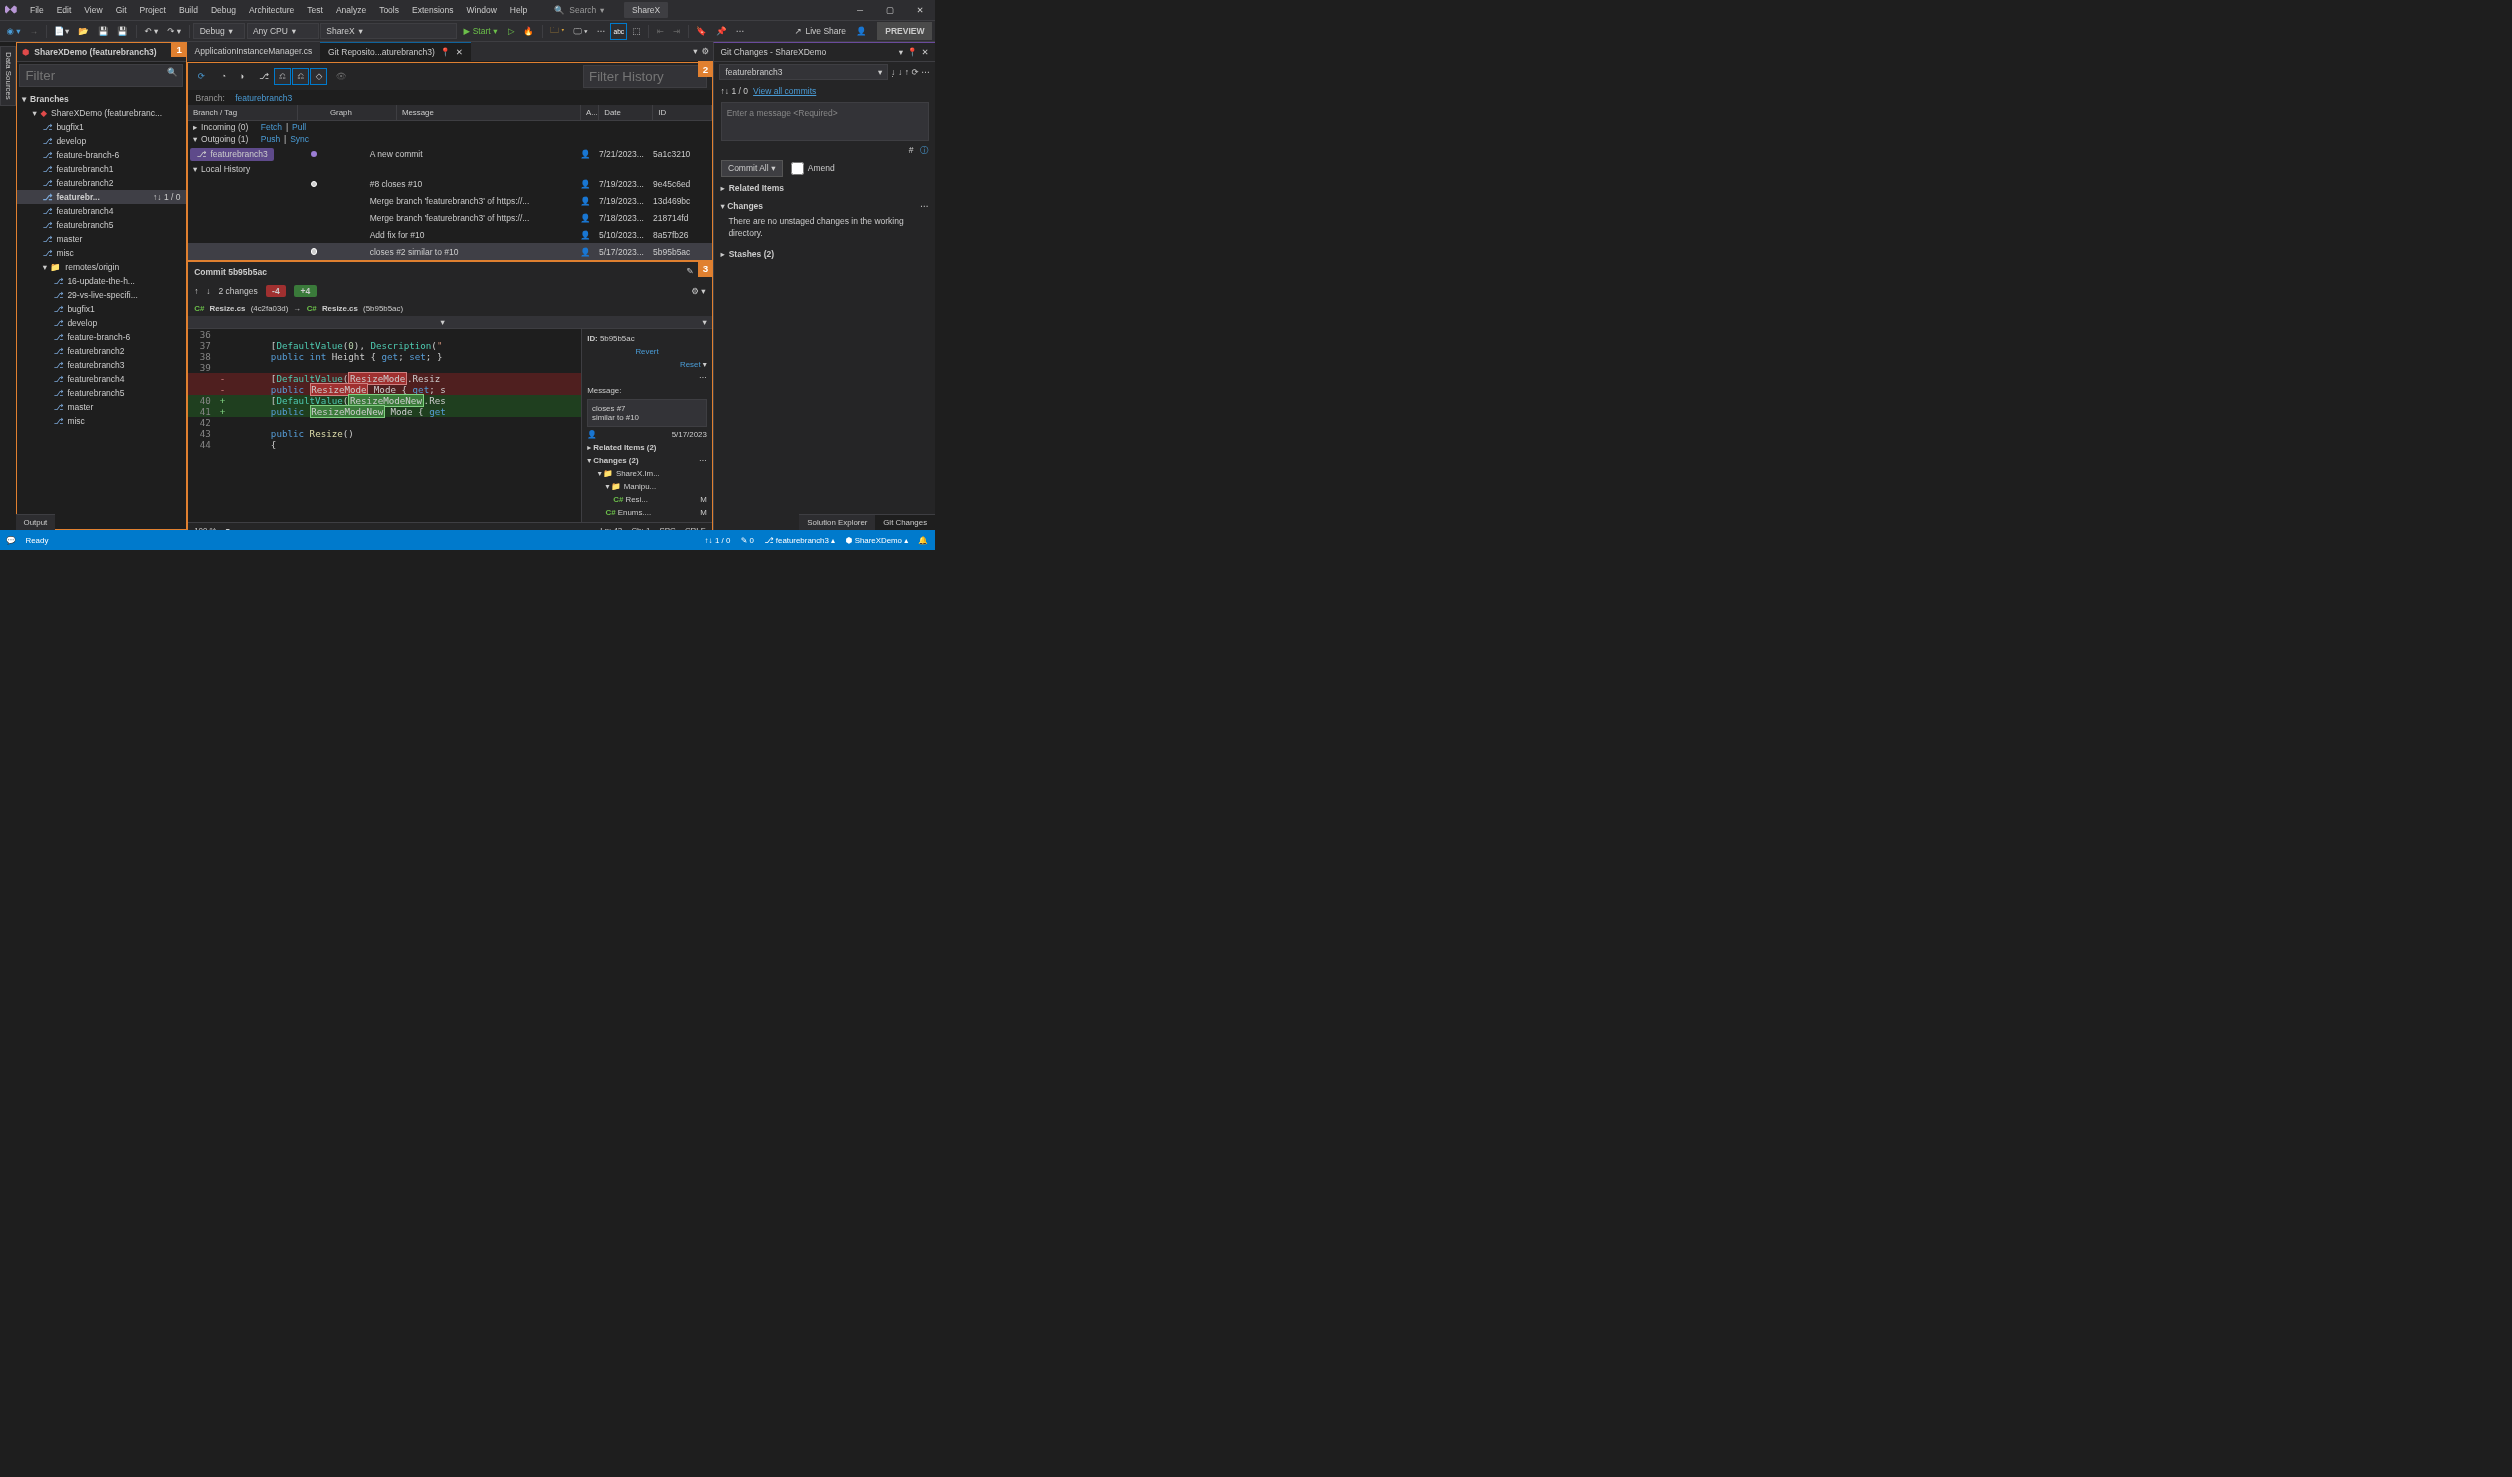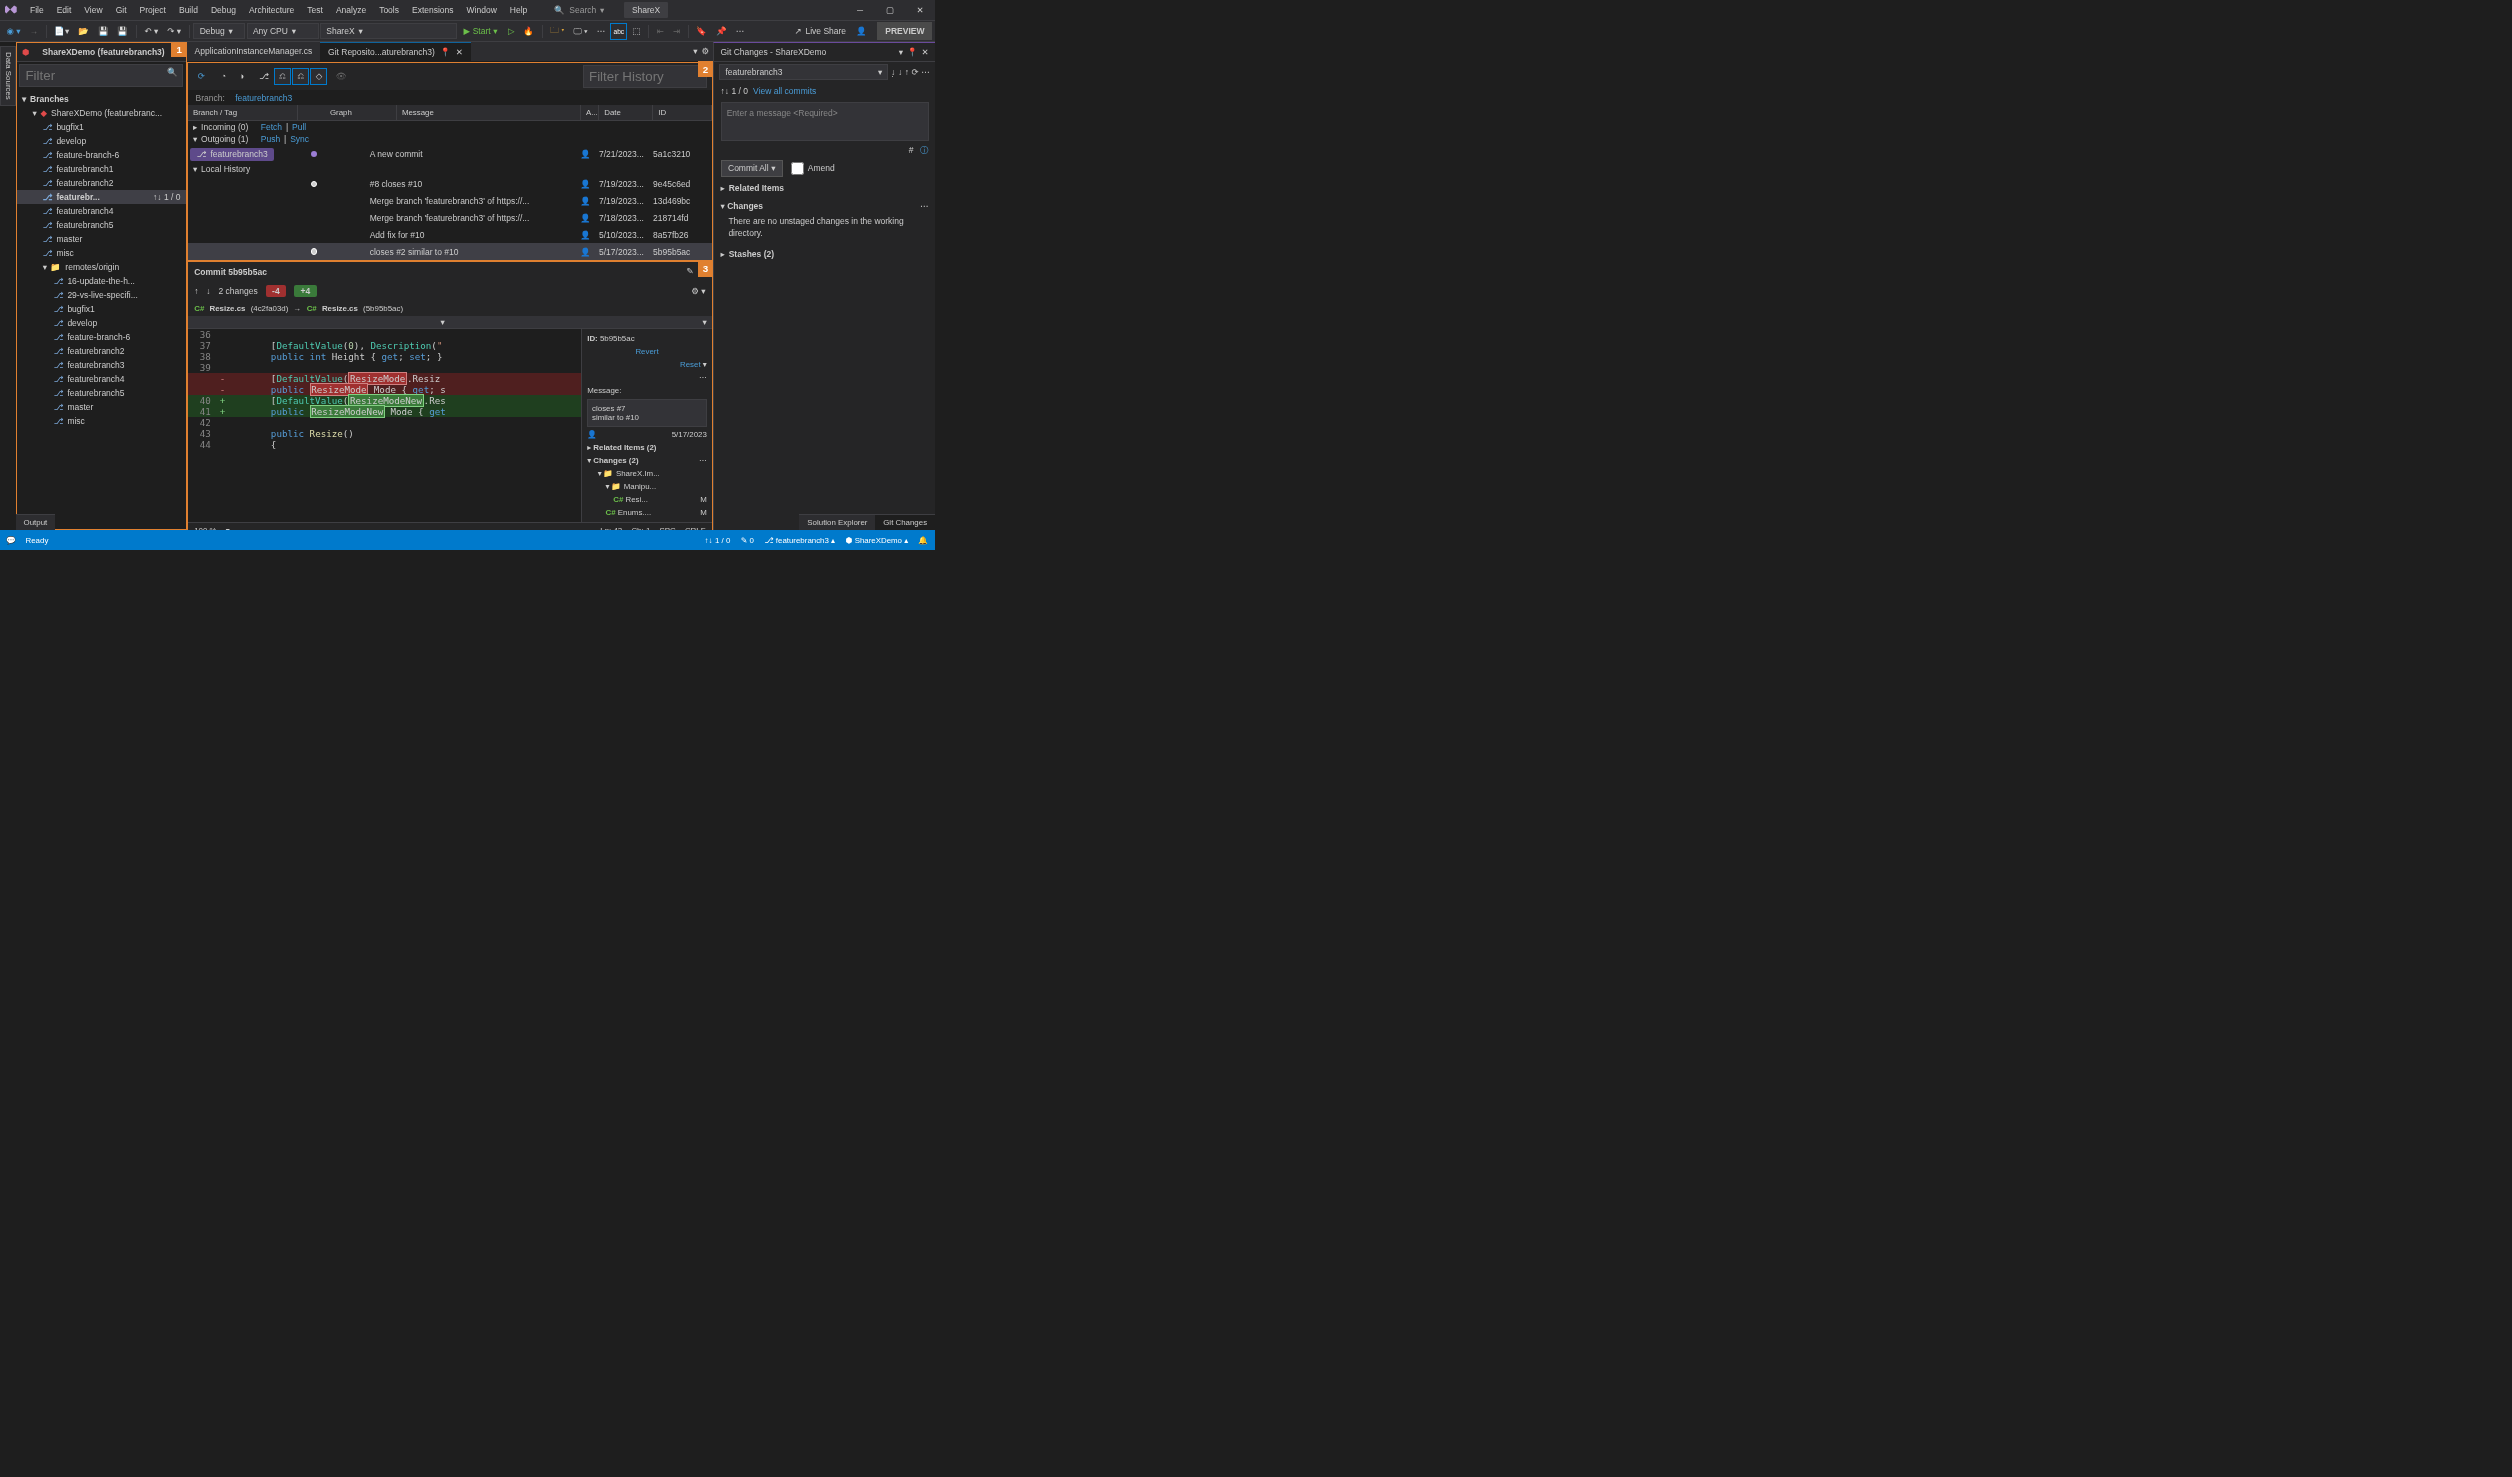--- a/index.html
+++ b/index.html
@@ -227,21 +227,21 @@
   <div class="preview-badge">PREVIEW</div>
 </div>
 
 <div class="side-tab">Data Sources</div>
 
 <div class="main">
 
   <div class="left-panel">
     <div class="left-header">
       <span style="color:#e04a4a">⬢</span>
-      <span style="margin-left:13px;font-weight:600">ShareXDemo (featurebranch3)</span>
+      <span style="margin-left:5px;font-weight:600">ShareXDemo (featurebranch3)</span>
       <div class="num-badge">1</div>
     </div>
     <div class="filter-wrap">
       <input class="filter-input" placeholder="Filter" style="">
       <span class="search-ico">🔍</span>
     </div>
     <div class="tree">
       <div class="tree-node bold">▾ <span>Branches</span></div>
       <div class="tree-node tree-indent-1">▾ <span style="color:#e04a4a">◆</span> <span>ShareXDemo (featurebranc...</span></div>
       <div class="tree-node tree-indent-2">
@@ -548,21 +548,21 @@
           <span>▾</span>
         </div>
       <span>↓̣</span>
       <span>↓</span>
       <span>↑</span>
       <span>⟳</span>
       <span>⋯</span>
     </div>
     <div class="rp-row">
       <span>↑↓ <span>1 / 0</span></span>
-      <span class="link" style="">View all commits</span>
+      <span class="link" style="text-decoration:underline">View all commits</span>
     </div>
     <div class="rp-msg">Enter a message &lt;Required&gt;</div>
     <div style="display:flex;justify-content:flex-end;padding:0 6.5px;gap:6.5px">
       <span>#</span>
       <span style="color:#4a9cd6">ⓘ</span>
     </div>
     <div style="display:flex;align-items:center;gap:7.9px;padding:2.6px 6.5px">
       <div class="commit-btn" style="margin:0"><span>Commit All</span> ▾</div>
       <label style="display:flex;gap:3.9px;align-items:center">
           <input type="checkbox" style=""> 

